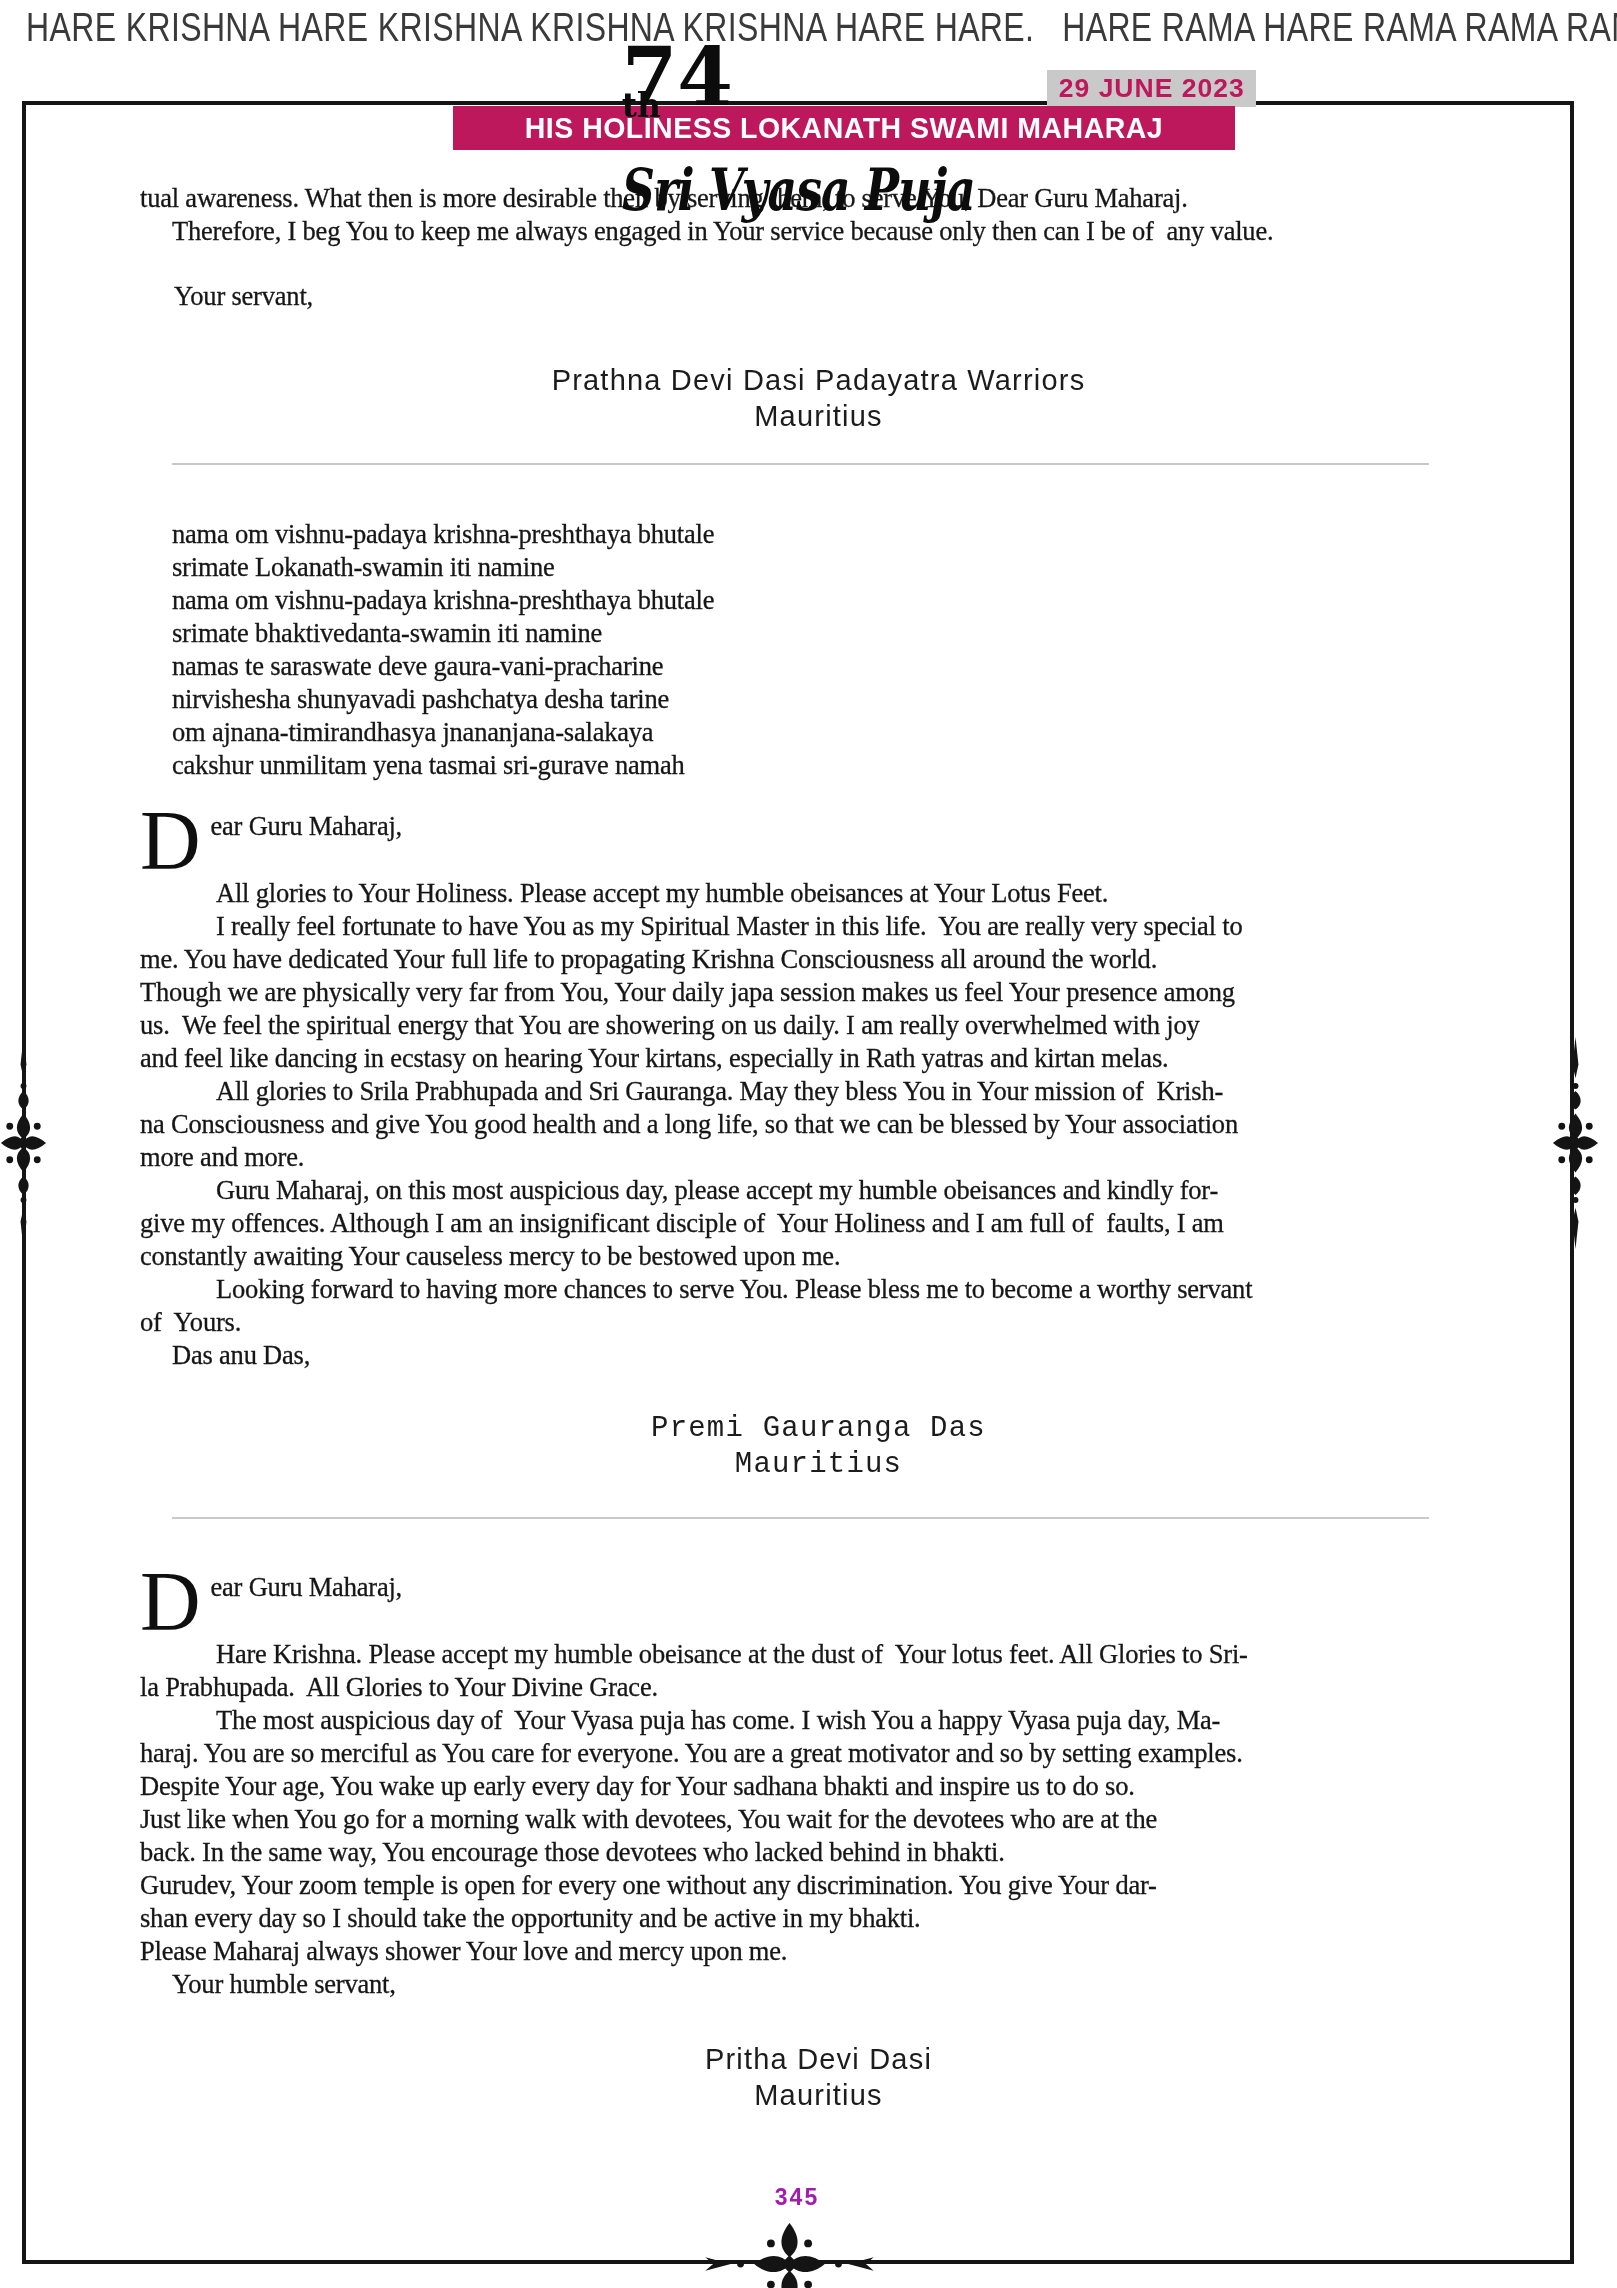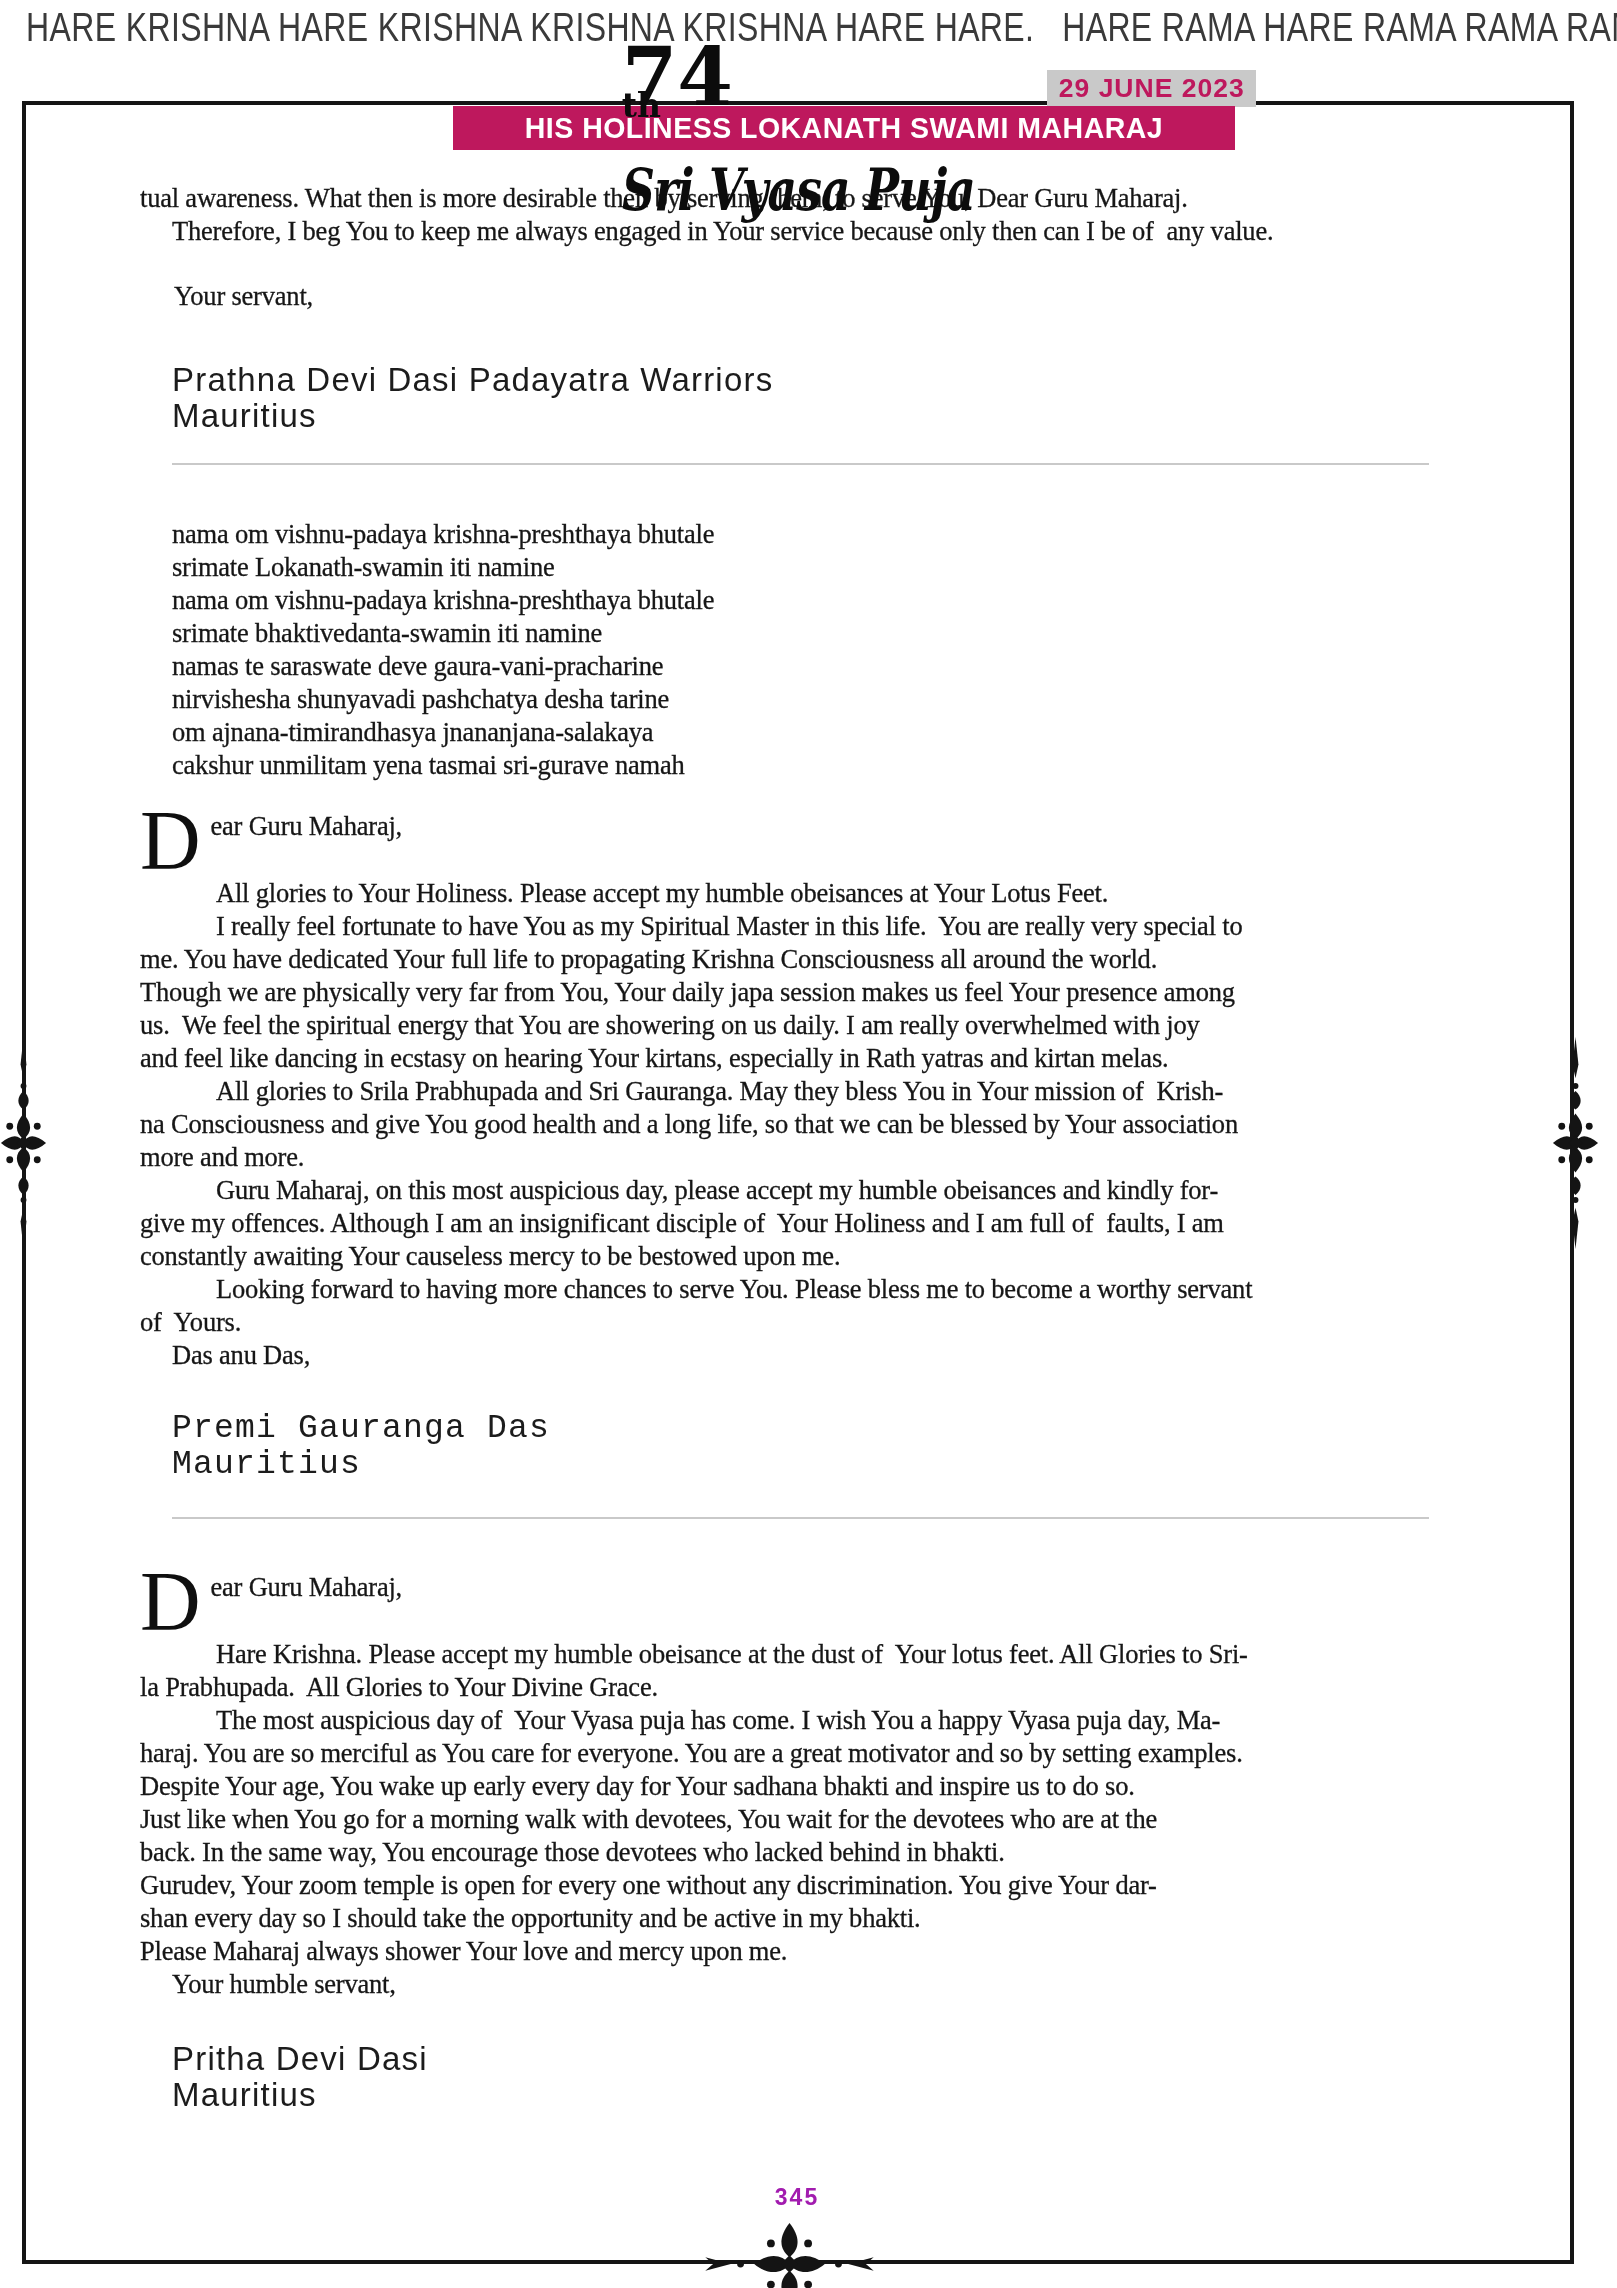--- a/index.html
+++ b/index.html
@@ -39,21 +39,21 @@
   .banner span{
     font-family:"Liberation Sans", sans-serif;font-weight:bold;font-size:30px;
     color:#ffffff;letter-spacing:0.5px;display:inline-block;transform:scaleX(.95);white-space:nowrap;
   }
   
   .content{position:absolute;left:140px;top:182px;width:1325px;z-index:1;}
   .bodytext{font-size:26.5px;line-height:33px;white-space:pre-wrap;letter-spacing:-0.2px;-webkit-text-stroke:0.3px #1b1b1b;}
   .indent1{margin-left:32px;}
   .para{text-indent:76px;}
   .closing{margin-left:34px;}
-  .sigblock{margin-left:32px;font-family:"Liberation Sans", sans-serif;font-size:33px;line-height:36px;letter-spacing:1.2px;color:#1c1c1c;-webkit-text-stroke:0;}
+  .sigblock{margin-left:32px;font-family:"Liberation Sans", sans-serif;font-size:29px;line-height:36px;letter-spacing:1.2px;color:#1c1c1c;text-align:center;-webkit-text-stroke:0;}
   .divider{margin-left:32px;width:1257px;border-top:2px solid #c9c9c9;height:0;}
   .m-top-33{margin-top:32px;} .m-top-50{margin-top:49px;} .m-top-30{margin-top:29px;}
   .m-top-54{margin-top:53px;} .m-top-29{margin-top:28px;} .m-top-40{margin-top:39px;font-family:Liberation Mono, monospace;}
   .m-top-35{margin-top:34px;} .m-top-53{margin-top:52px;} .m-top-41{margin-top:40px;}
   .salutation{height:67px;}
   .dropcap{
     float:left;font-family:"Liberation Serif", serif;font-size:84px;line-height:57px;
     height:57px;margin:2px 9.8px 0 0;color:#0f0f0f;font-weight:normal;
   }
   

